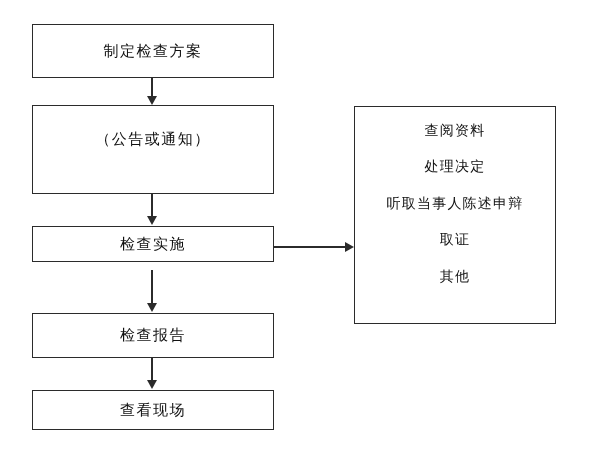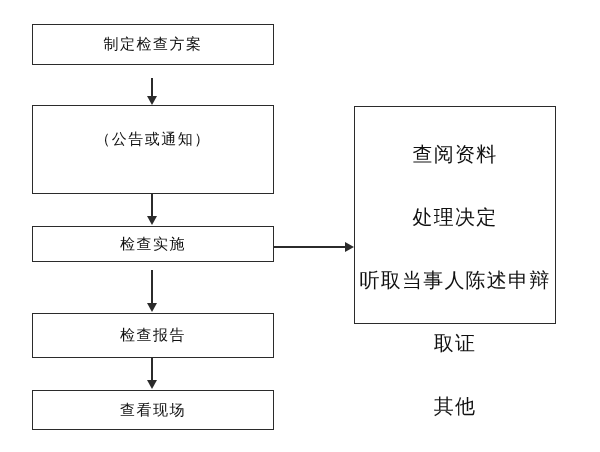--- a/index.html
+++ b/index.html
@@ -30,38 +30,37 @@
     color: #111111;
   }
   .node .line {
     font-size: 15px;
     line-height: 1.1;
     letter-spacing: 1.5px;
     white-space: nowrap;
     text-align: center;
   }
   
-  #node-plan   { left: 32px; top: 24px;  width: 242px; height: 41px; }
+  #node-plan   { left: 32px; top: 24px;  width: 242px; height: 54px; }
   #node-notice { left: 32px; top: 105px; width: 242px; height: 89px; }
   #node-notice .line:first-child { margin-bottom: 20px; }
   #node-exec   { left: 32px; top: 226px; width: 242px; height: 36px; }
   #node-report { left: 32px; top: 313px; width: 242px; height: 45px; }
   #node-decision { left: 32px; top: 390px; width: 242px; height: 40px; }
 
   
   #node-methods {
     left: 354px; top: 106px; width: 202px; height: 218px;
     justify-content: flex-start;
     padding-top: 16px;
   }
   #node-methods .line {
-    font-size: 20px;
+    font-size: 14px;
     letter-spacing: 1.2px;
     margin-bottom: 21px;
-    margin-top: 20px;
   }
   #node-methods .line:last-child { margin-bottom: 0; }
 
   
   .conn-v {
     position: absolute;
     width: 1.6px;
     background: #2b2b2b;
   }
   .arrow-down {

